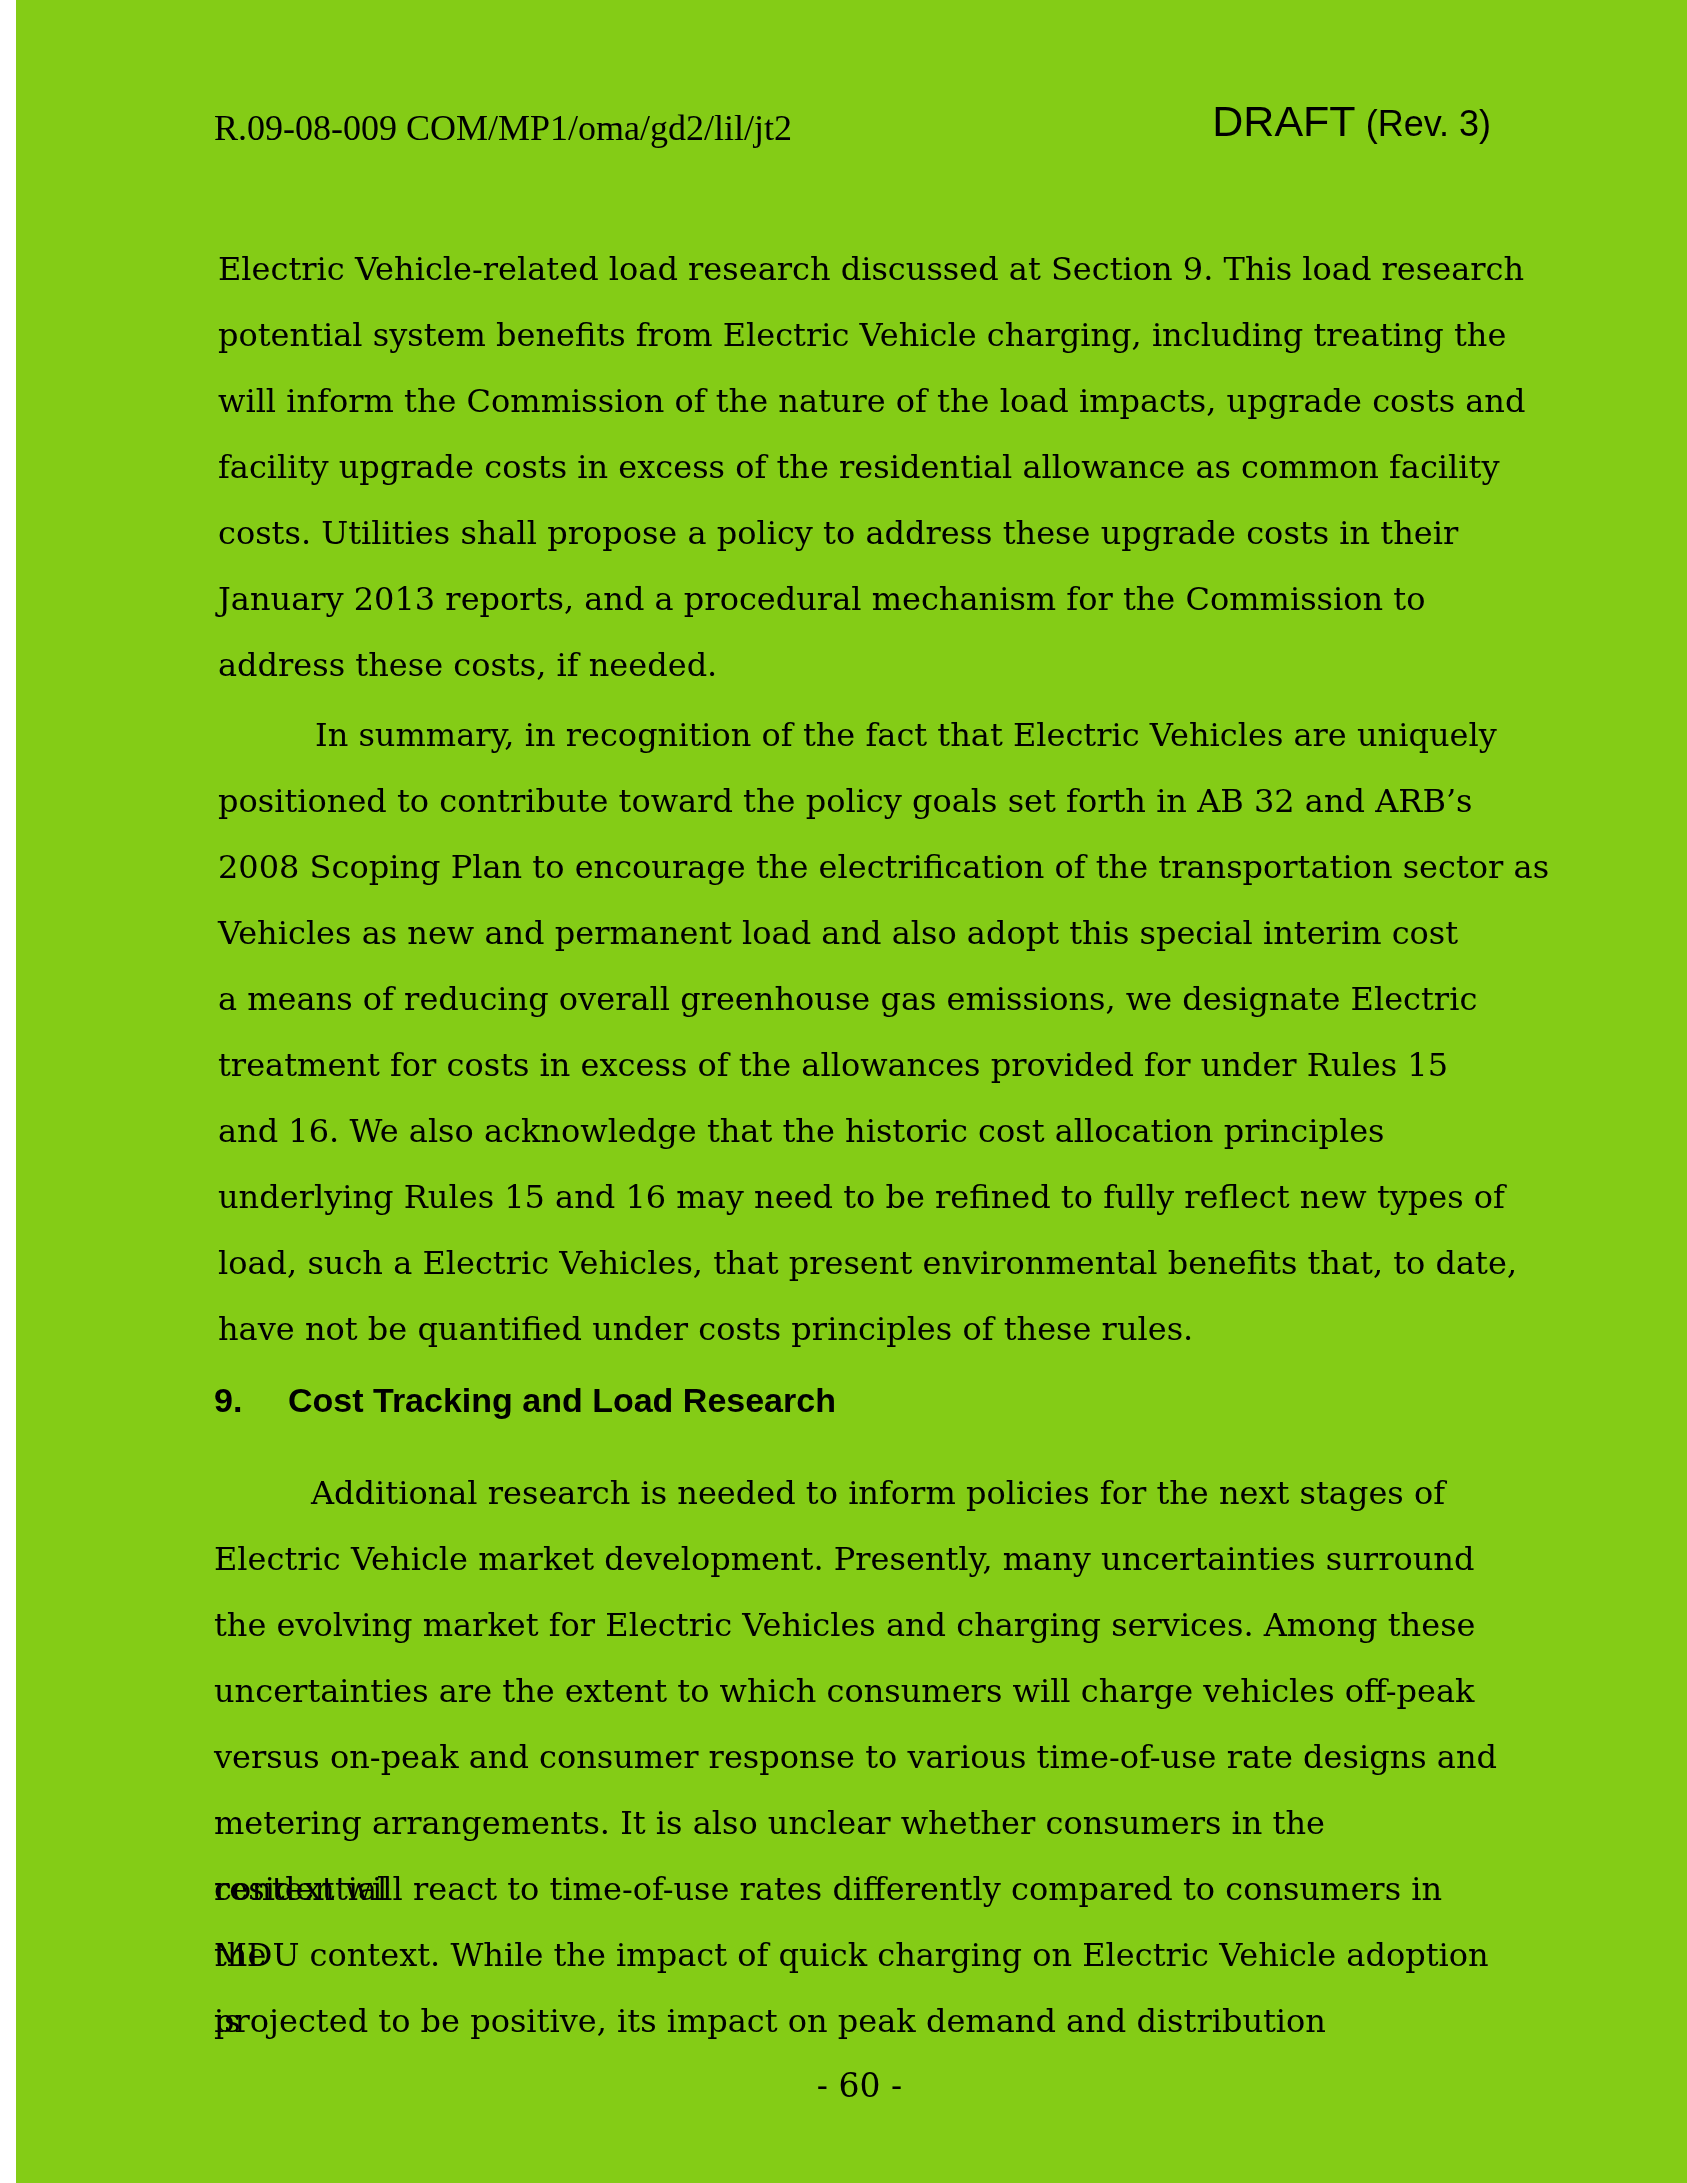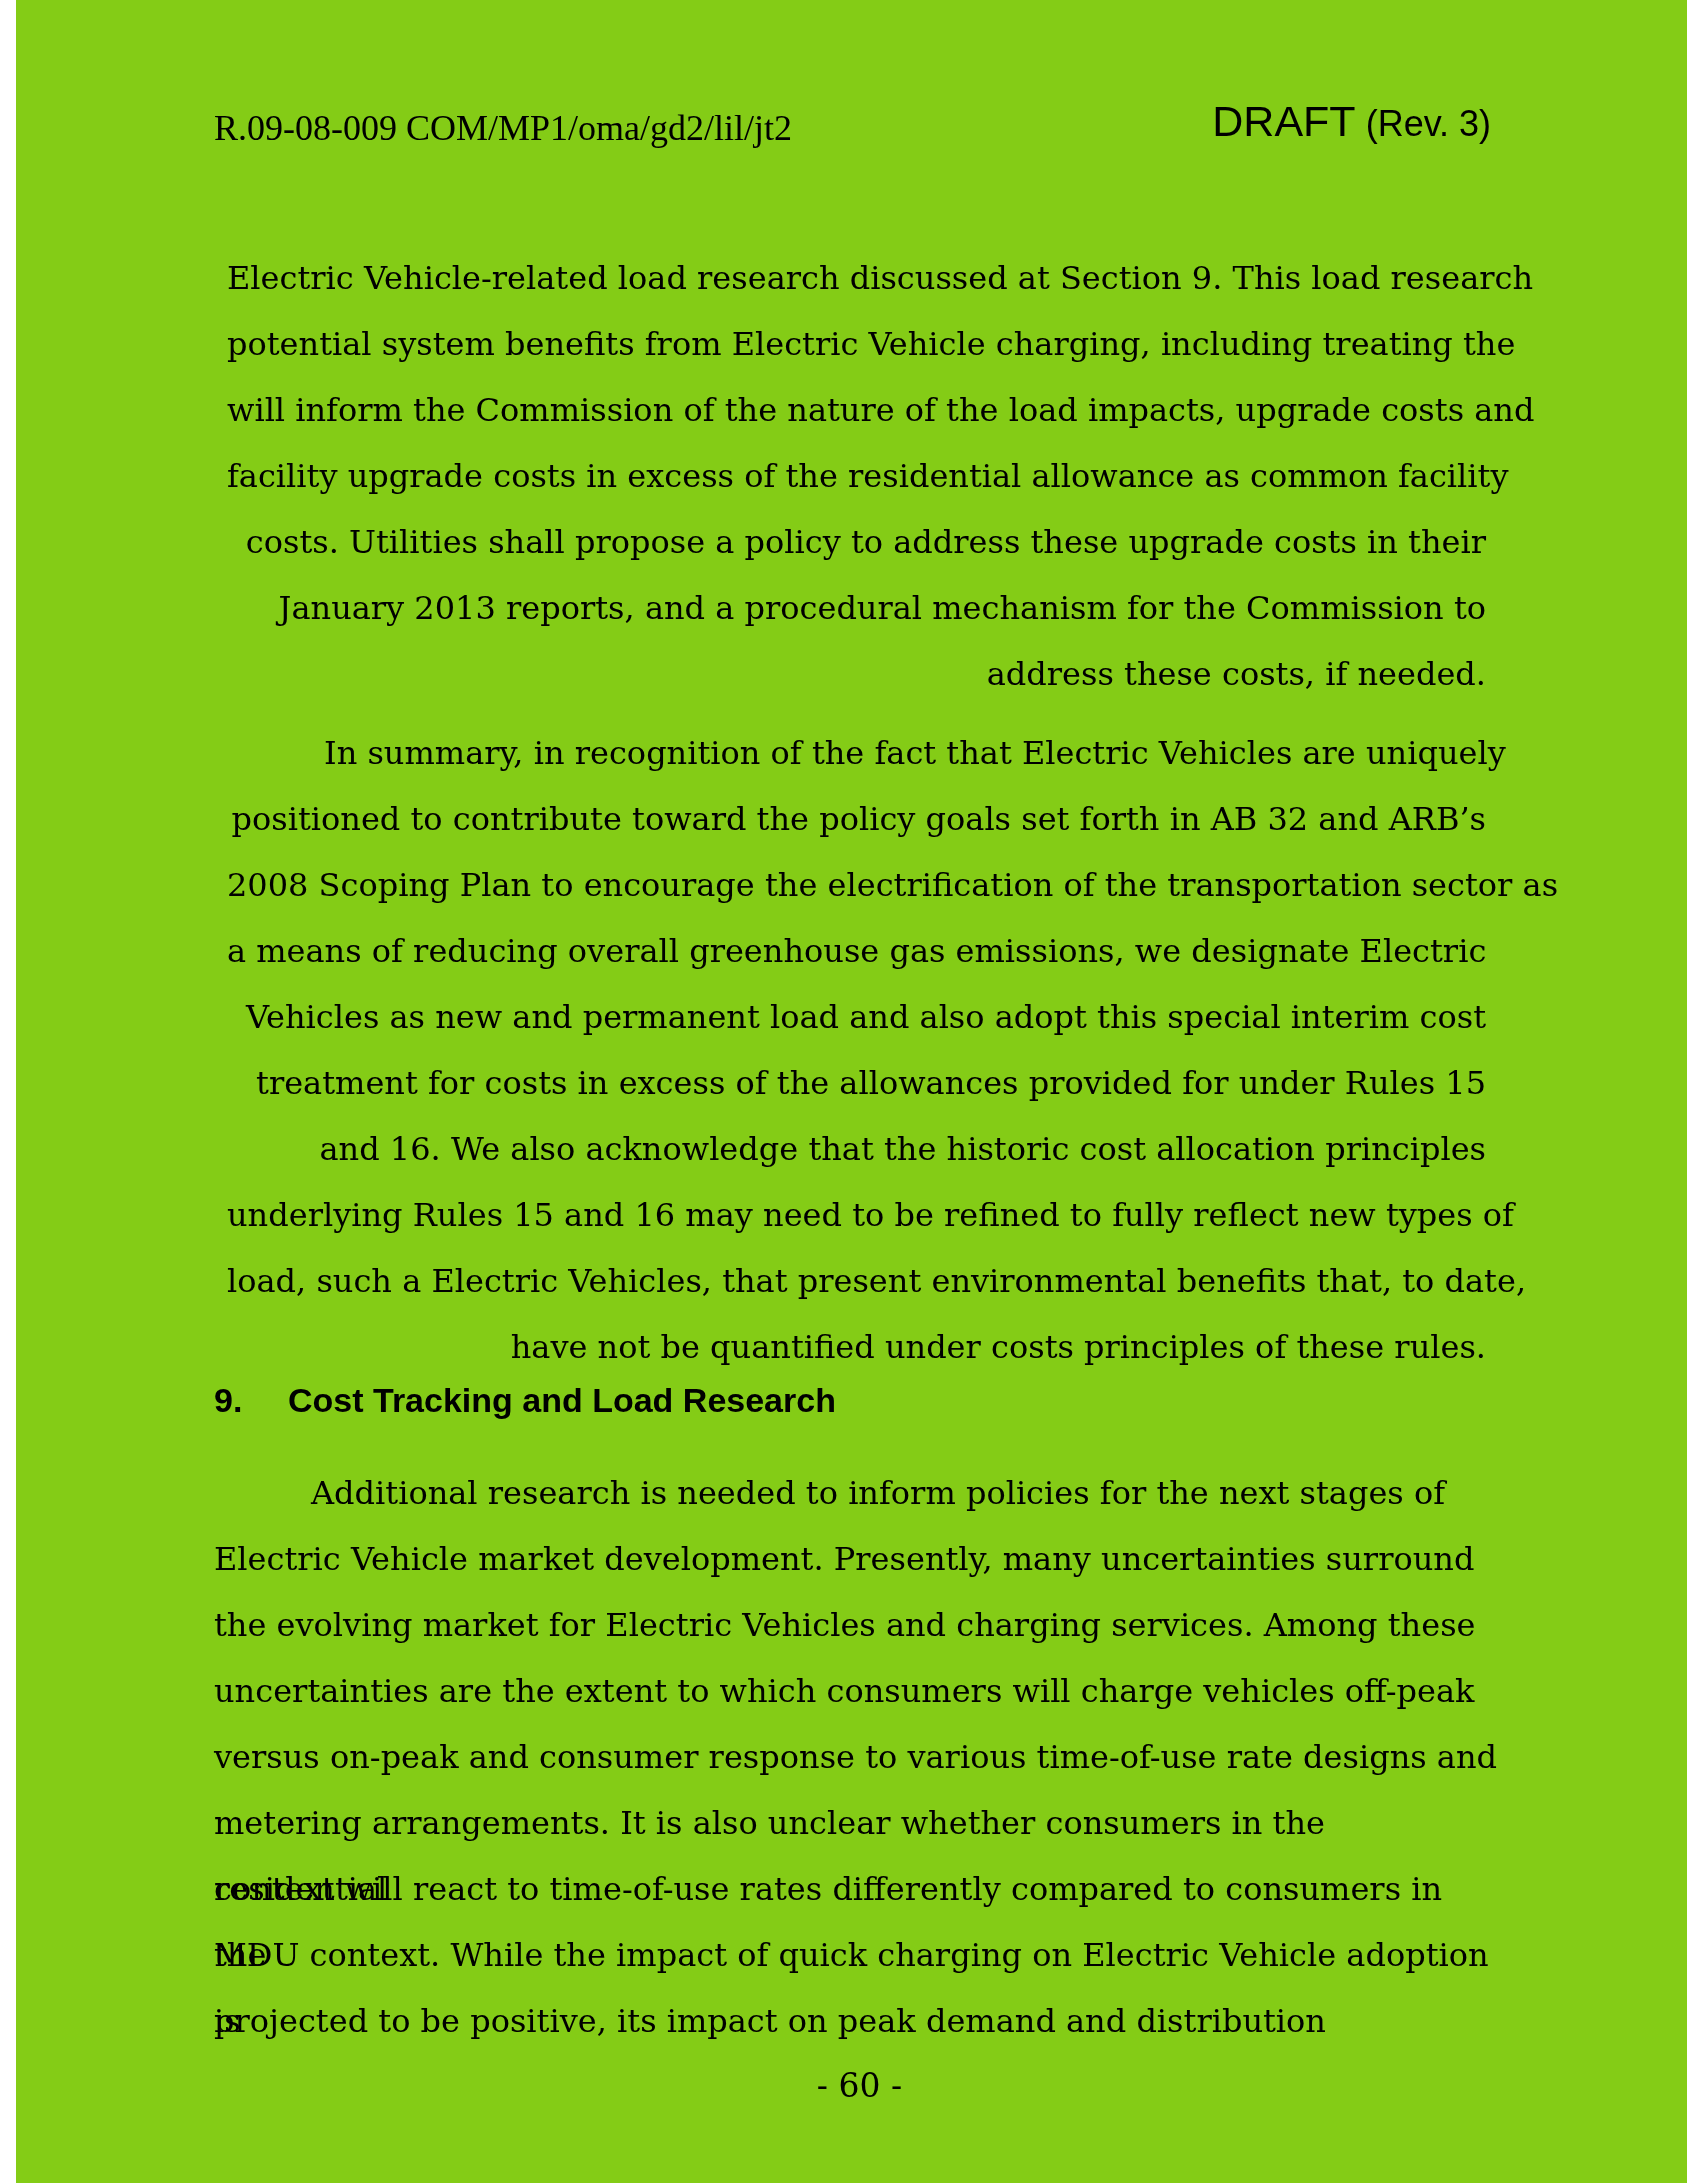--- a/index.html
+++ b/index.html
@@ -3,21 +3,21 @@
   <meta charset="utf-8">
   <style>
     html, body { margin: 0; padding: 0; background: #ffffff; }
     body { width: 1687px; height: 2183px; position: relative; overflow: hidden; color: #000; }
     .page { position: absolute; left: 16px; top: 0; width: 1687px; height: 2183px; background: #84cc16; }
     .header { position: absolute; top: 97px; left: 198px; width: 1277px; height: 58px; }
     .header-left { position: absolute; left: 0; top: 10px; font-family: "Liberation Serif", "DejaVu Serif", serif; font-size: 36px; letter-spacing: 0px; }
     .header-right { position: absolute; right: 0; top: 0; font-family: "Liberation Sans", "DejaVu Sans", sans-serif; font-size: 36px; }
     .header-right .draft { font-weight: normal; font-size: 43px; }
     .body-text { position: absolute; left: 198px; top: 232px; width: 1285px; font-family: "DejaVu Serif", "Liberation Serif", serif; font-size: 32px; line-height: 66px; }
-    .body-text p { margin: 13px; text-align: right; white-space: nowrap; }
+    .body-text p { margin: 4px; text-align: left; white-space: nowrap; }
     .line { display: block; height: 66px; }
     .indent { padding-left: 97px; }
     .heading { position: absolute; left: 198px; top: 1381px; font-family: "Liberation Sans", "DejaVu Sans", sans-serif; font-weight: bold; font-size: 34px; }
     .heading .num { display: inline-block; width: 74px; }
     .body-text-2 { position: absolute; left: 198px; top: 1428px; width: 1285px; font-family: "DejaVu Serif", "Liberation Serif", serif; font-size: 32px; line-height: 66px; }
     .page-number { position: absolute; left: 0; width: 1687px; top: 2018px; text-align: center; font-family: "DejaVu Serif", "Liberation Serif", serif; font-size: 33px; margin-top: 48px; }
   </style>
 </head>
 <body>
 
@@ -38,22 +38,22 @@
       <span class="line">will inform the Commission of the nature of the load impacts, upgrade costs and</span>
       <span class="line">facility upgrade costs in excess of the residential allowance as common facility</span>
       <span class="line">costs.  Utilities shall propose a policy to address these upgrade costs in their</span>
       <span class="line">January 2013 reports, and a procedural mechanism for the Commission to</span>
       <span class="line">address these costs, if needed.</span>
     </p>
     <p>
       <span class="line indent">In summary, in recognition of the fact that Electric Vehicles are uniquely</span>
       <span class="line">positioned to contribute toward the policy goals set forth in AB 32 and ARB’s</span>
       <span class="line">2008 Scoping Plan to encourage the electrification of the transportation sector as</span>
+      <span class="line">Vehicles as new and permanent load and also adopt this special interim cost</span>
       <span class="line">a means of reducing overall greenhouse gas emissions, we designate Electric</span>
-      <span class="line">Vehicles as new and permanent load and also adopt this special interim cost</span>
       <span class="line">treatment for costs in excess of the allowances provided for under Rules 15</span>
       <span class="line">and 16.  We also acknowledge that the historic cost allocation principles</span>
       <span class="line">underlying Rules 15 and 16 may need to be refined to fully reflect new types of</span>
       <span class="line">load, such a Electric Vehicles, that present environmental benefits that, to date,</span>
       <span class="line">have not be quantified under costs principles of these rules.</span>
     </p>
   </div>
 
   <div class="heading">
     <span class="num">9.</span><span>Cost Tracking and Load Research</span>

